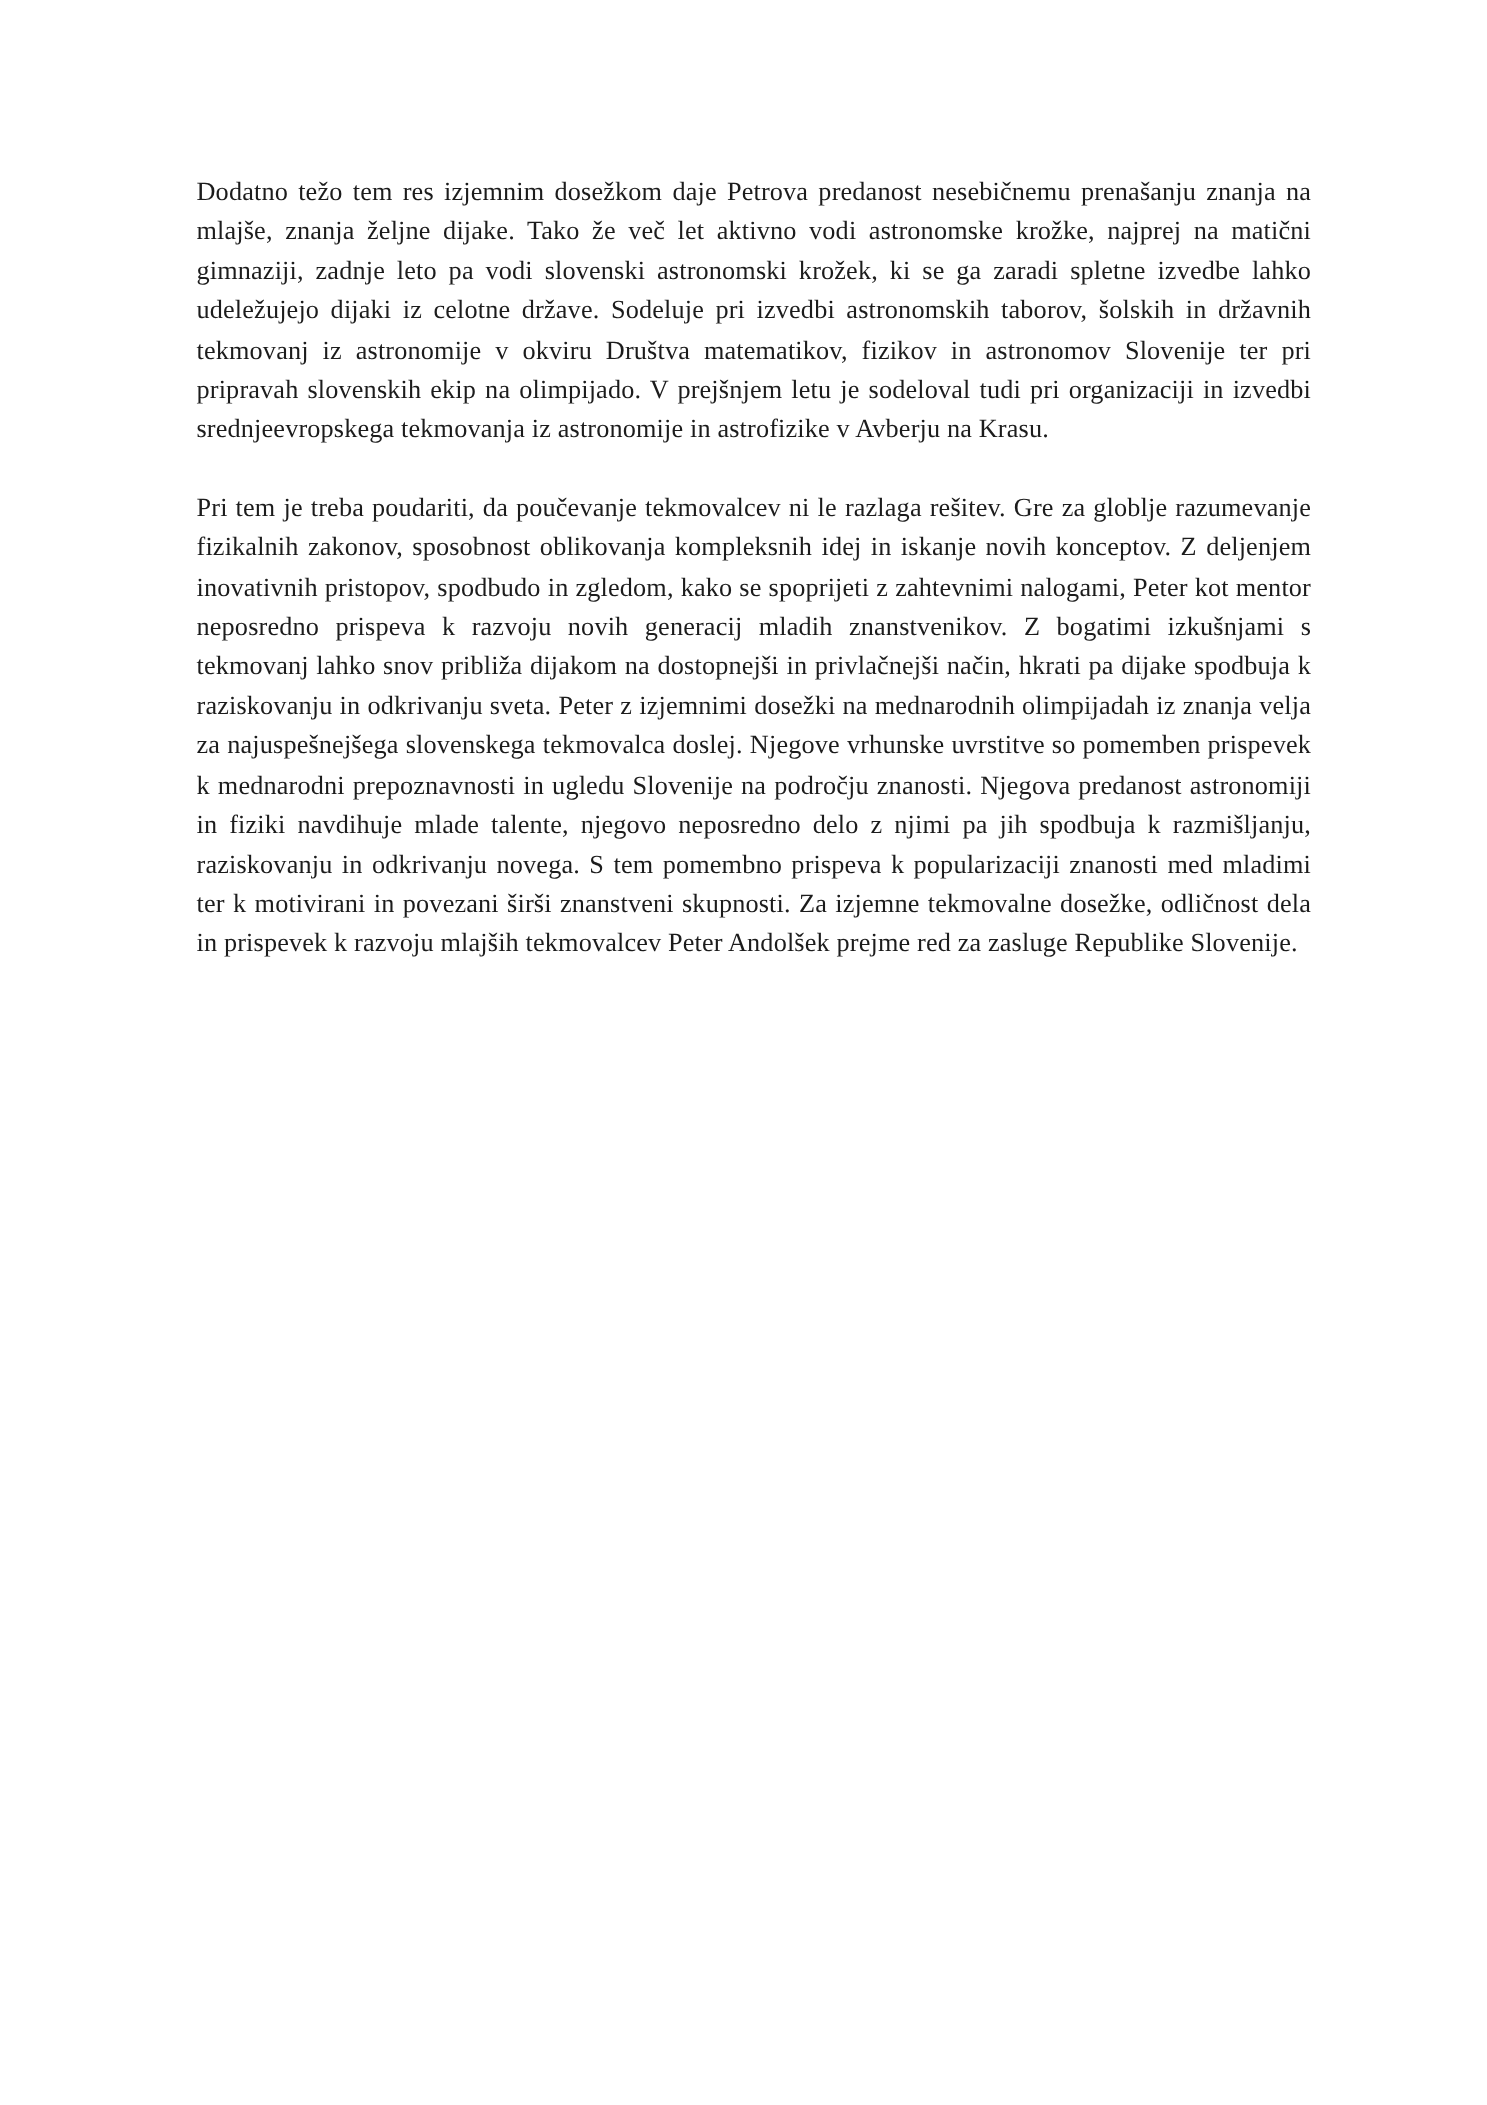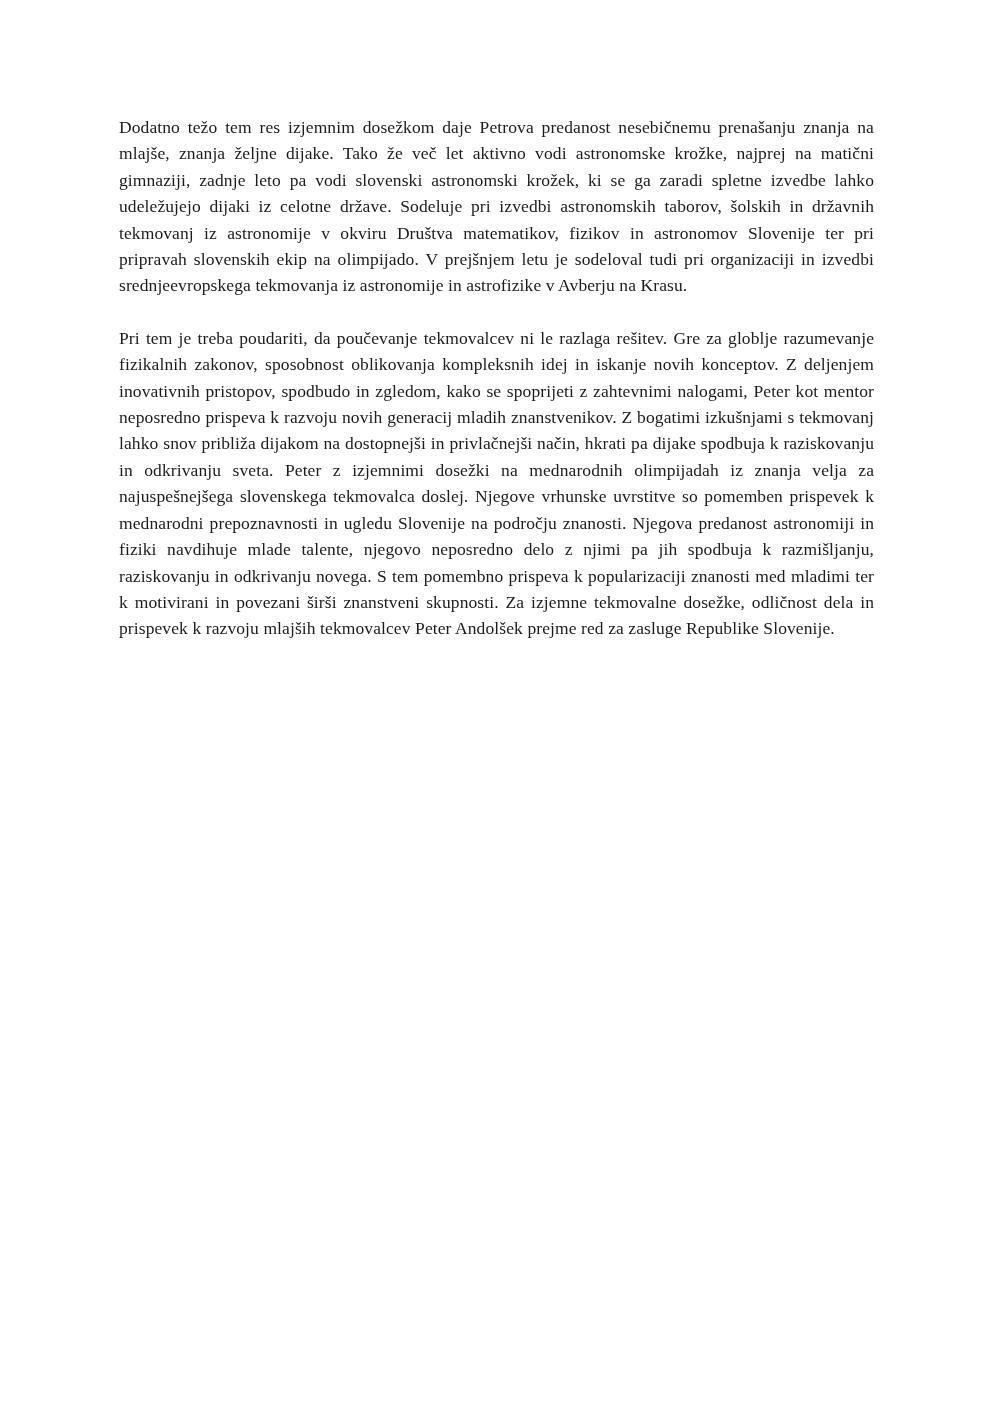--- a/index.html
+++ b/index.html
@@ -19,21 +19,21 @@
     left: 119px;
     top: 114px;
     width: 755px;
   }
   .para {
     font-family: "Liberation Serif", "DejaVu Serif", serif;
     font-size: 17.5px;
     line-height: 26.4px;
     color: #1c1c1c;
     text-align: justify;
-    margin: 0 0 26px 0;
+    margin: 0 0 26px 12px;
     letter-spacing: 0.1px;
   }
   .para:last-child {
     margin-bottom: 0;
   }
 </style>
 </head>
 <body>
 
 <div class="page">

